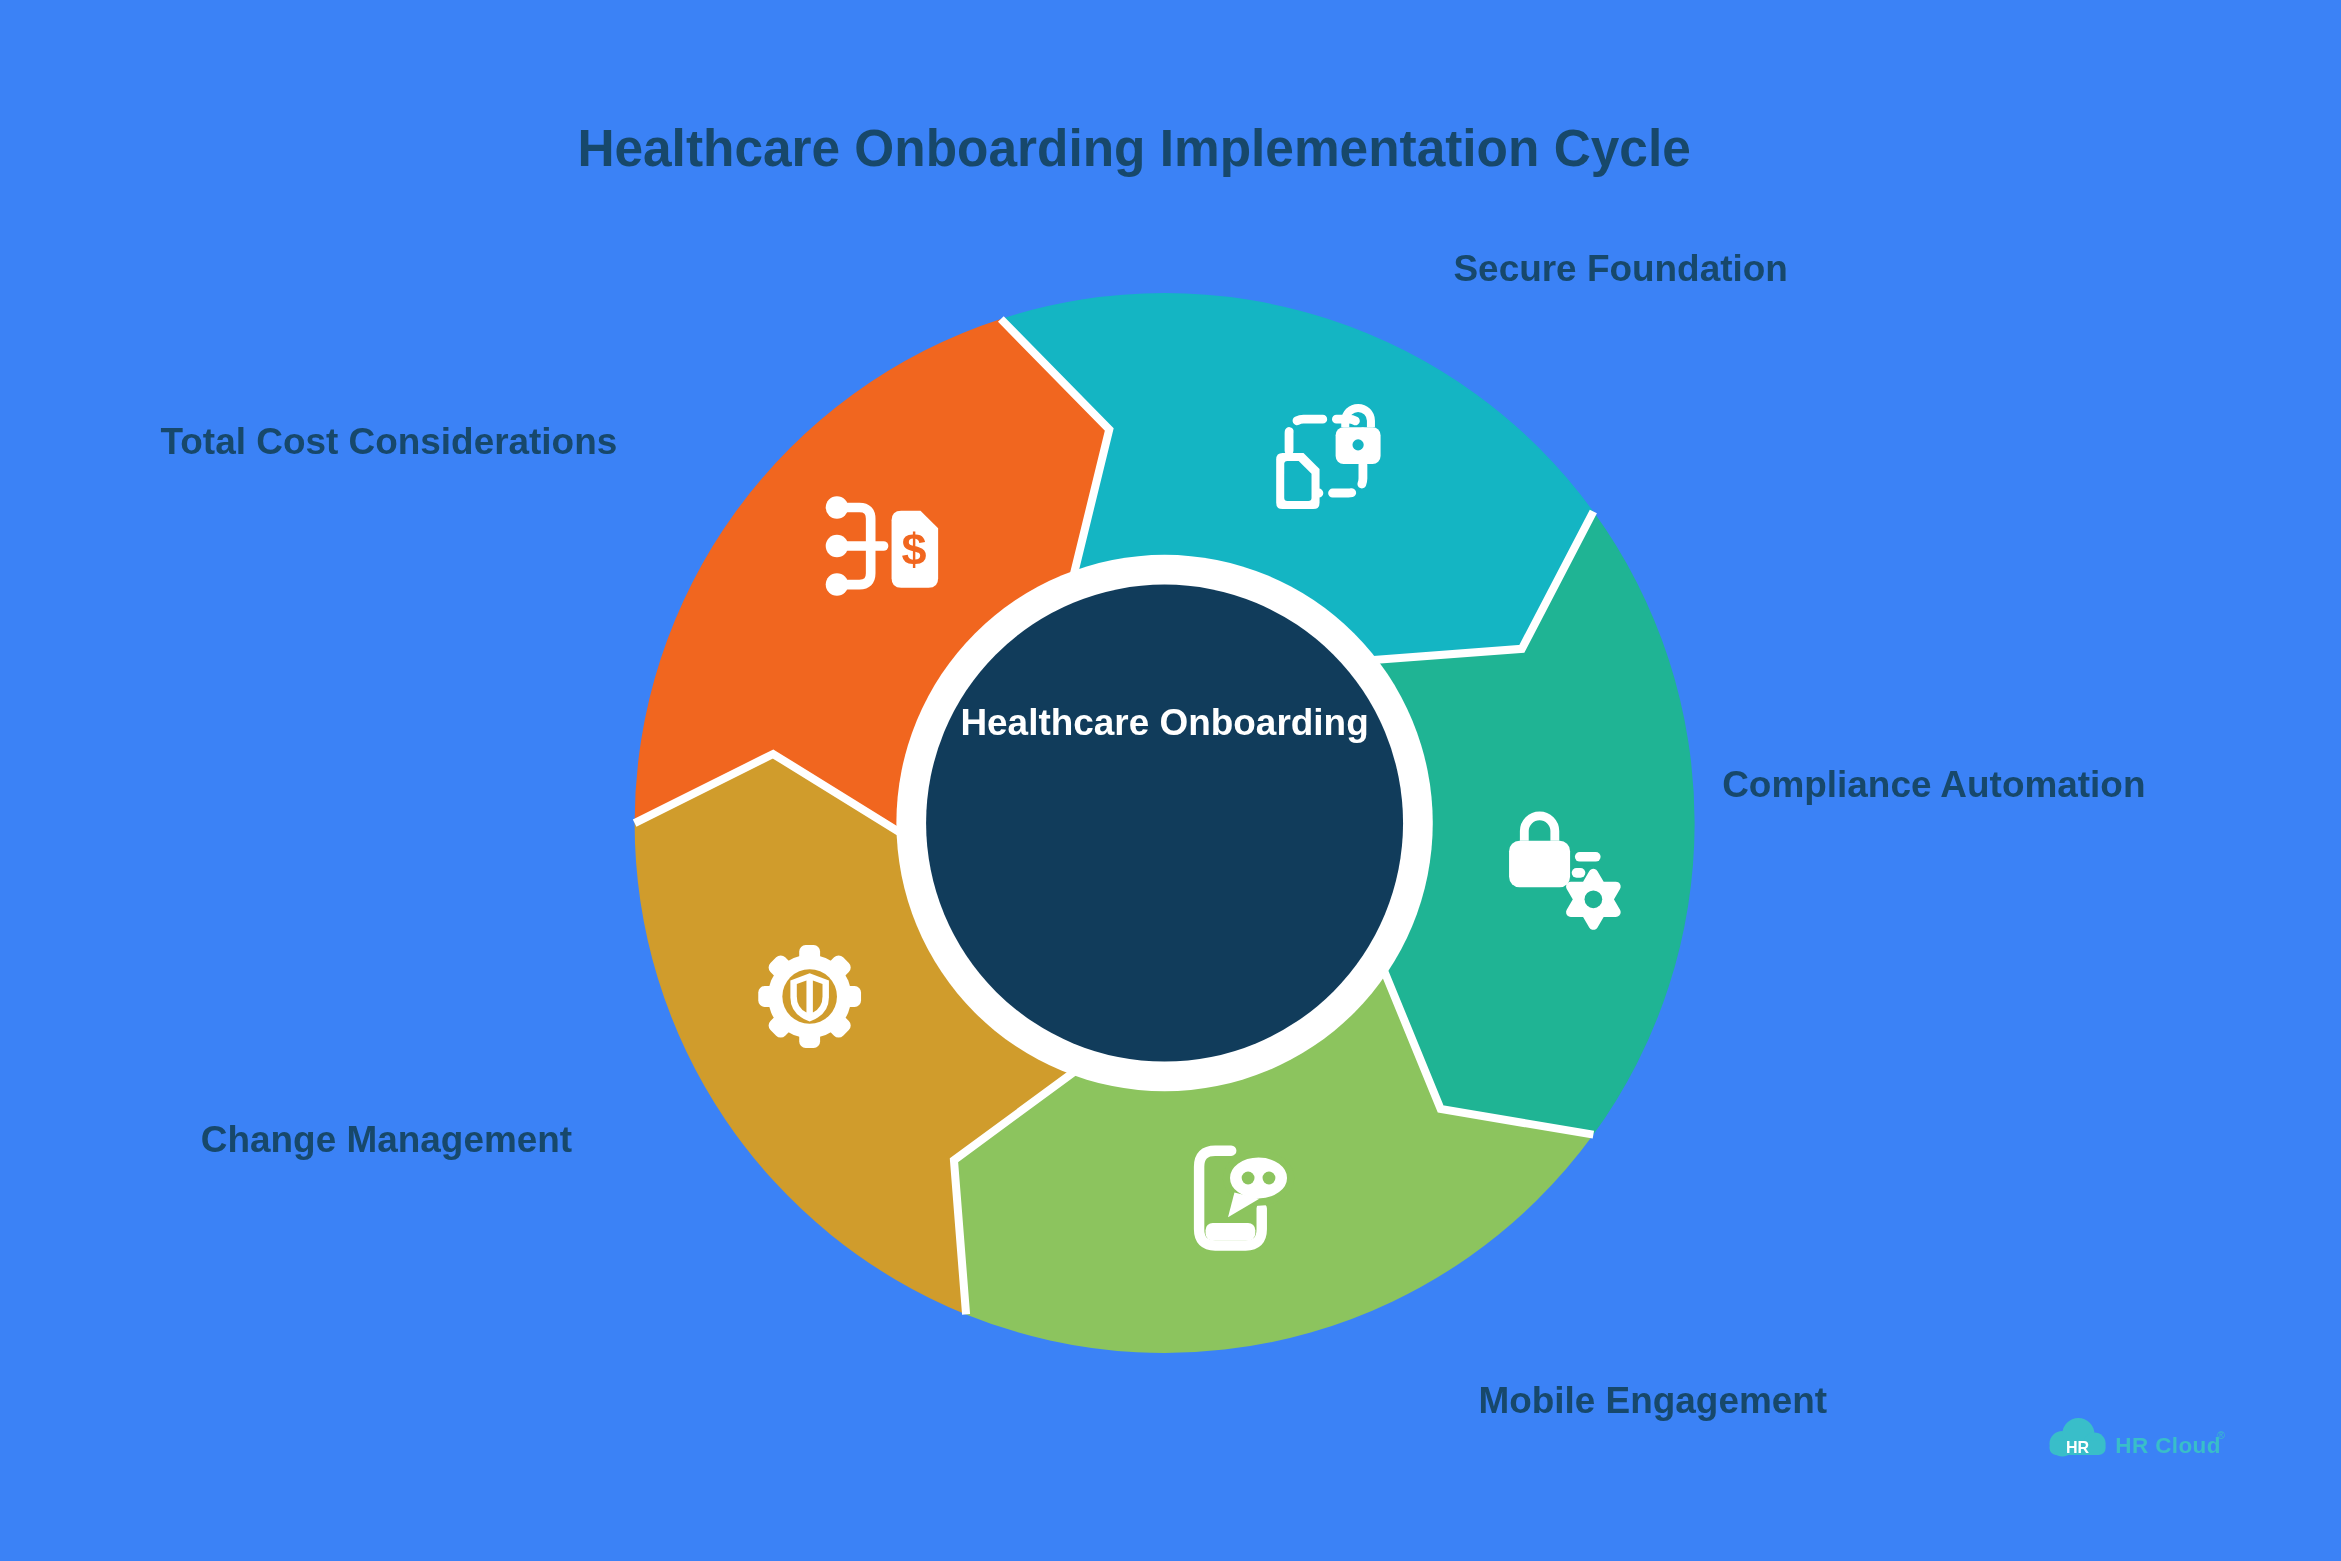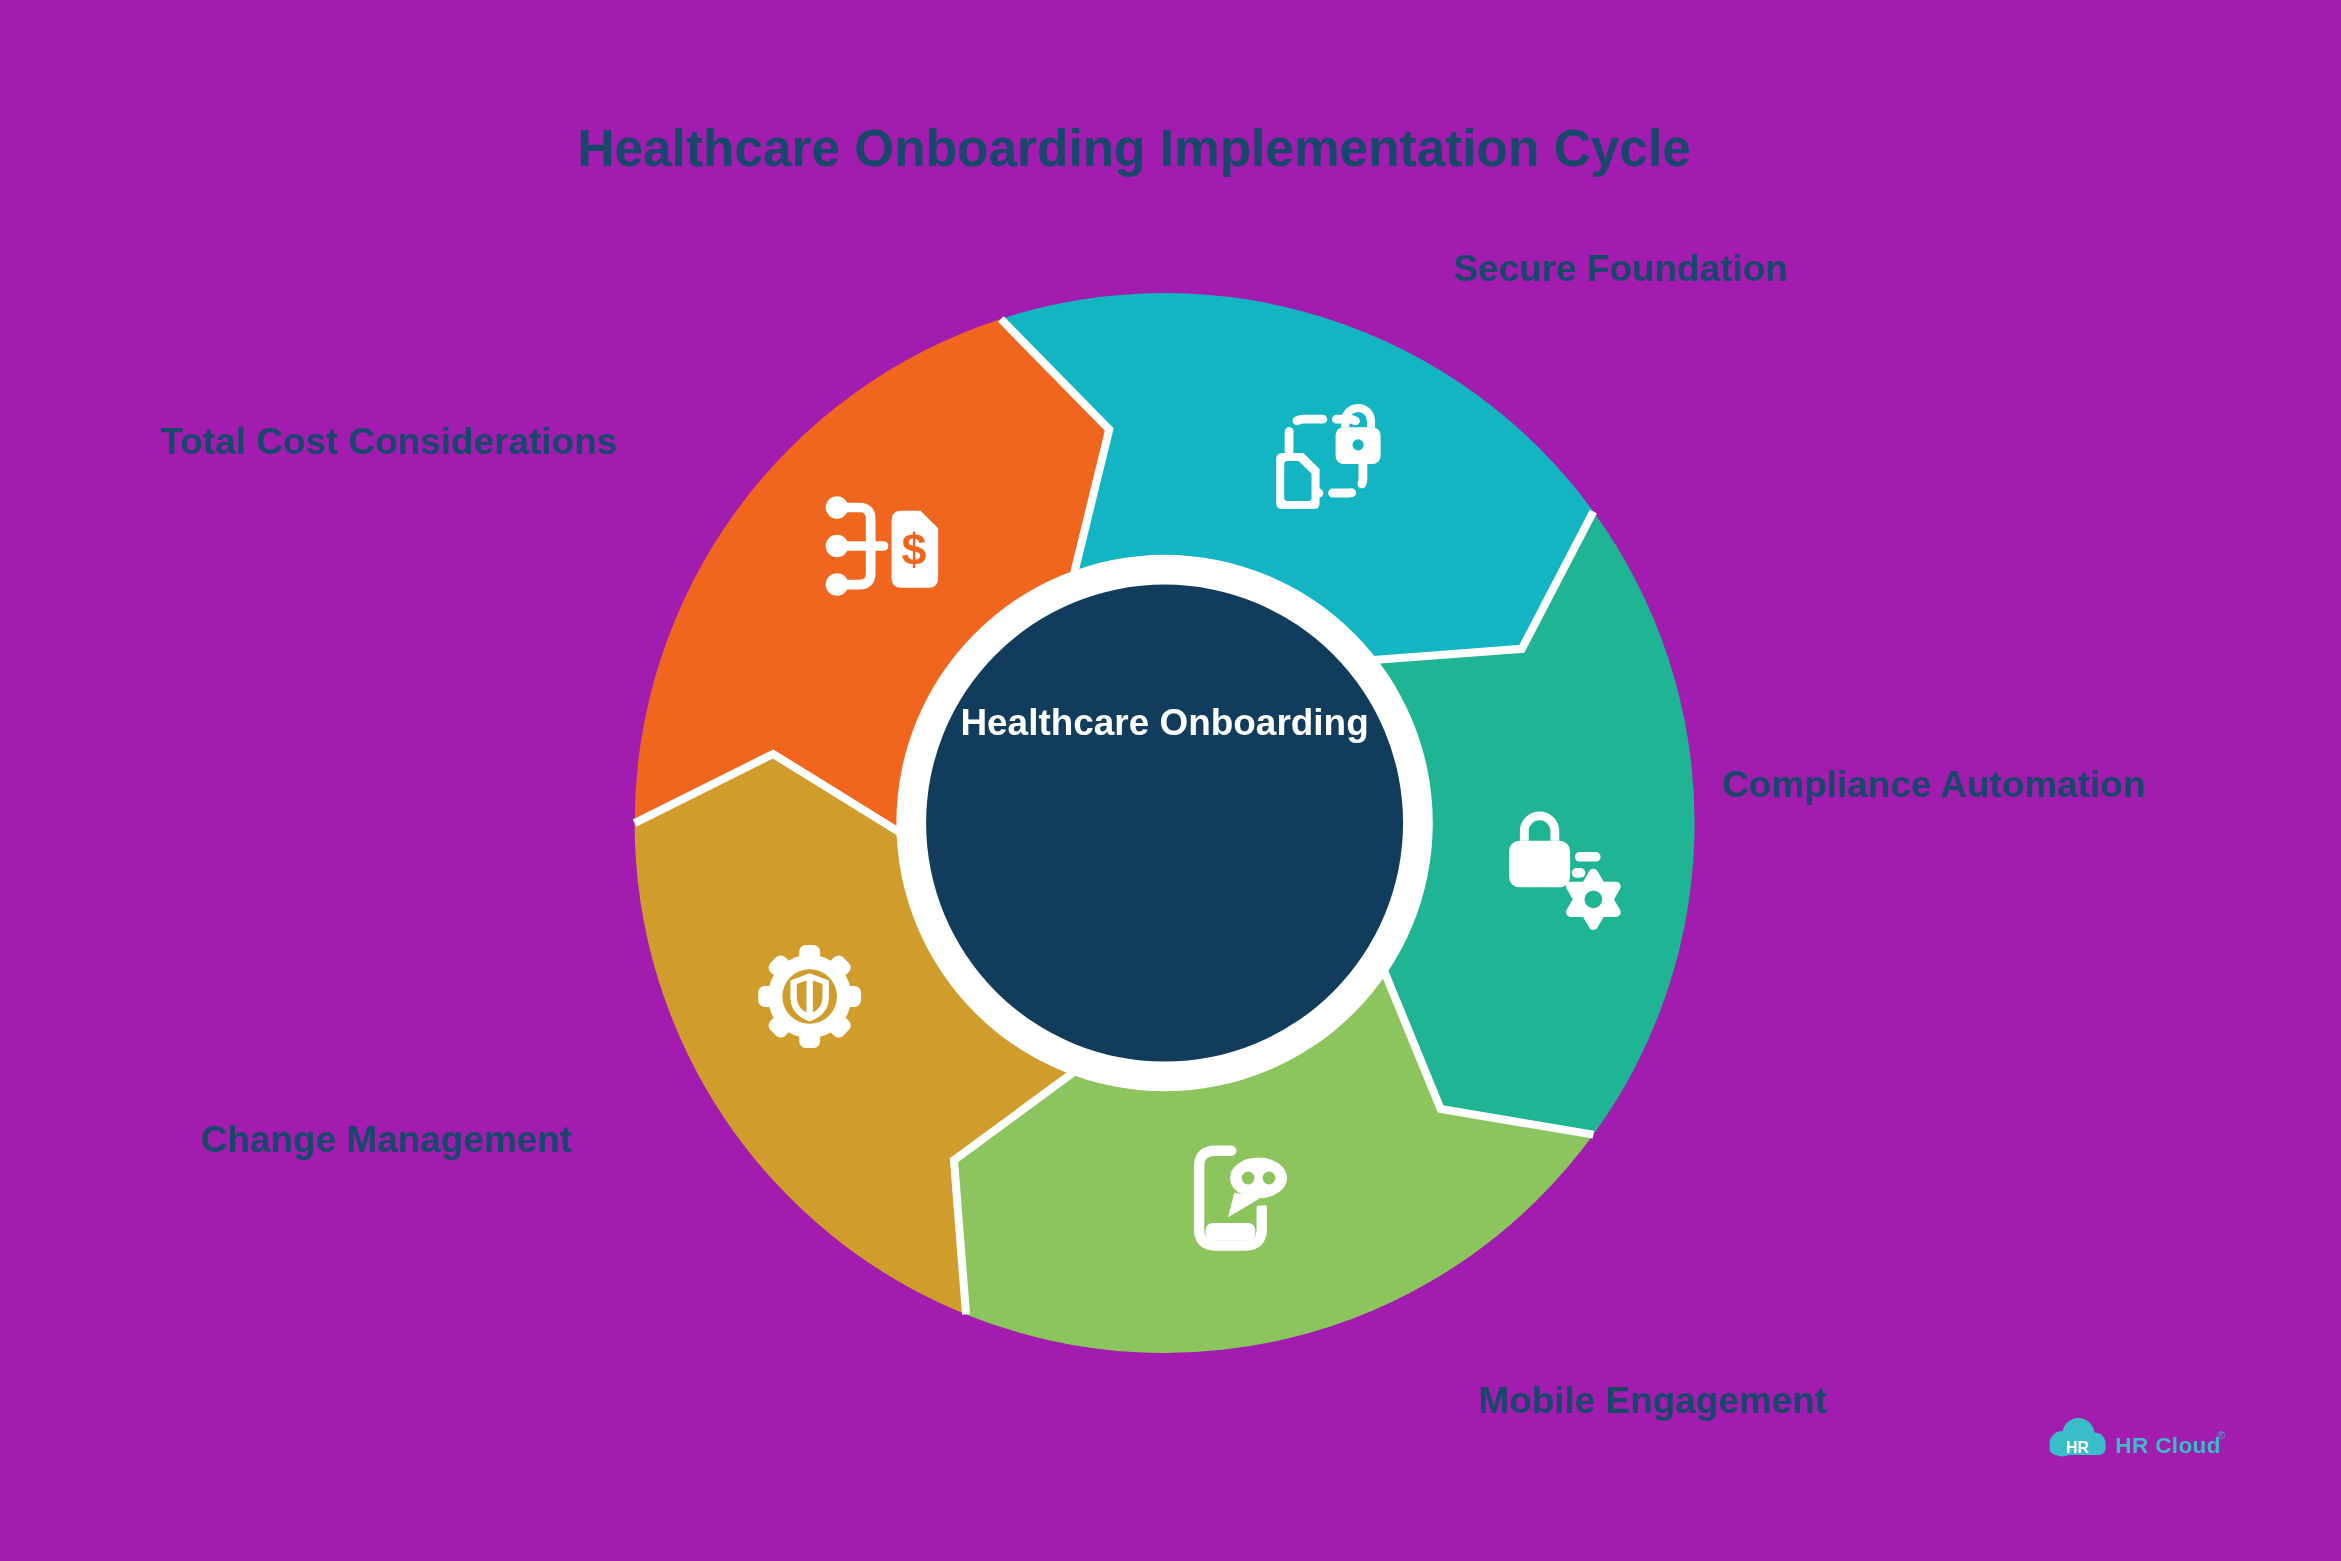--- a/index.html
+++ b/index.html
@@ -1,16 +1,16 @@
 <!DOCTYPE html>
 <html style="font-size:13px"><head>
 <meta charset="utf-8">
 <style>
   html,body{margin:0;padding:0;background:#ffffff;}
-  .canvas{position:relative;width:2342px;height:1561px;background:#a21caf;overflow:hidden;}
+  .canvas{position:relative;width:2342px;height:1561px;background:#3b82f6;overflow:hidden;}
   svg{display:block;}
   text{font-family:"Liberation Sans", sans-serif;}
   .title-text{font-weight:700;font-size:64px;}
   .seg-label{font-weight:700;font-size:46px;}
   .center-label{font-weight:700;font-size:46px;}
   .dollar-glyph{font-weight:700;font-size:56px;}
   .hr-mono{font-weight:700;font-size:20px;}
   .hr-word{font-weight:700;font-size:28px;letter-spacing:.5px;}
   .hr-reg{font-weight:400;font-size:13px;}
   .boundary{fill:none;stroke:#ffffff;stroke-width:10;stroke-miterlimit:8;}

